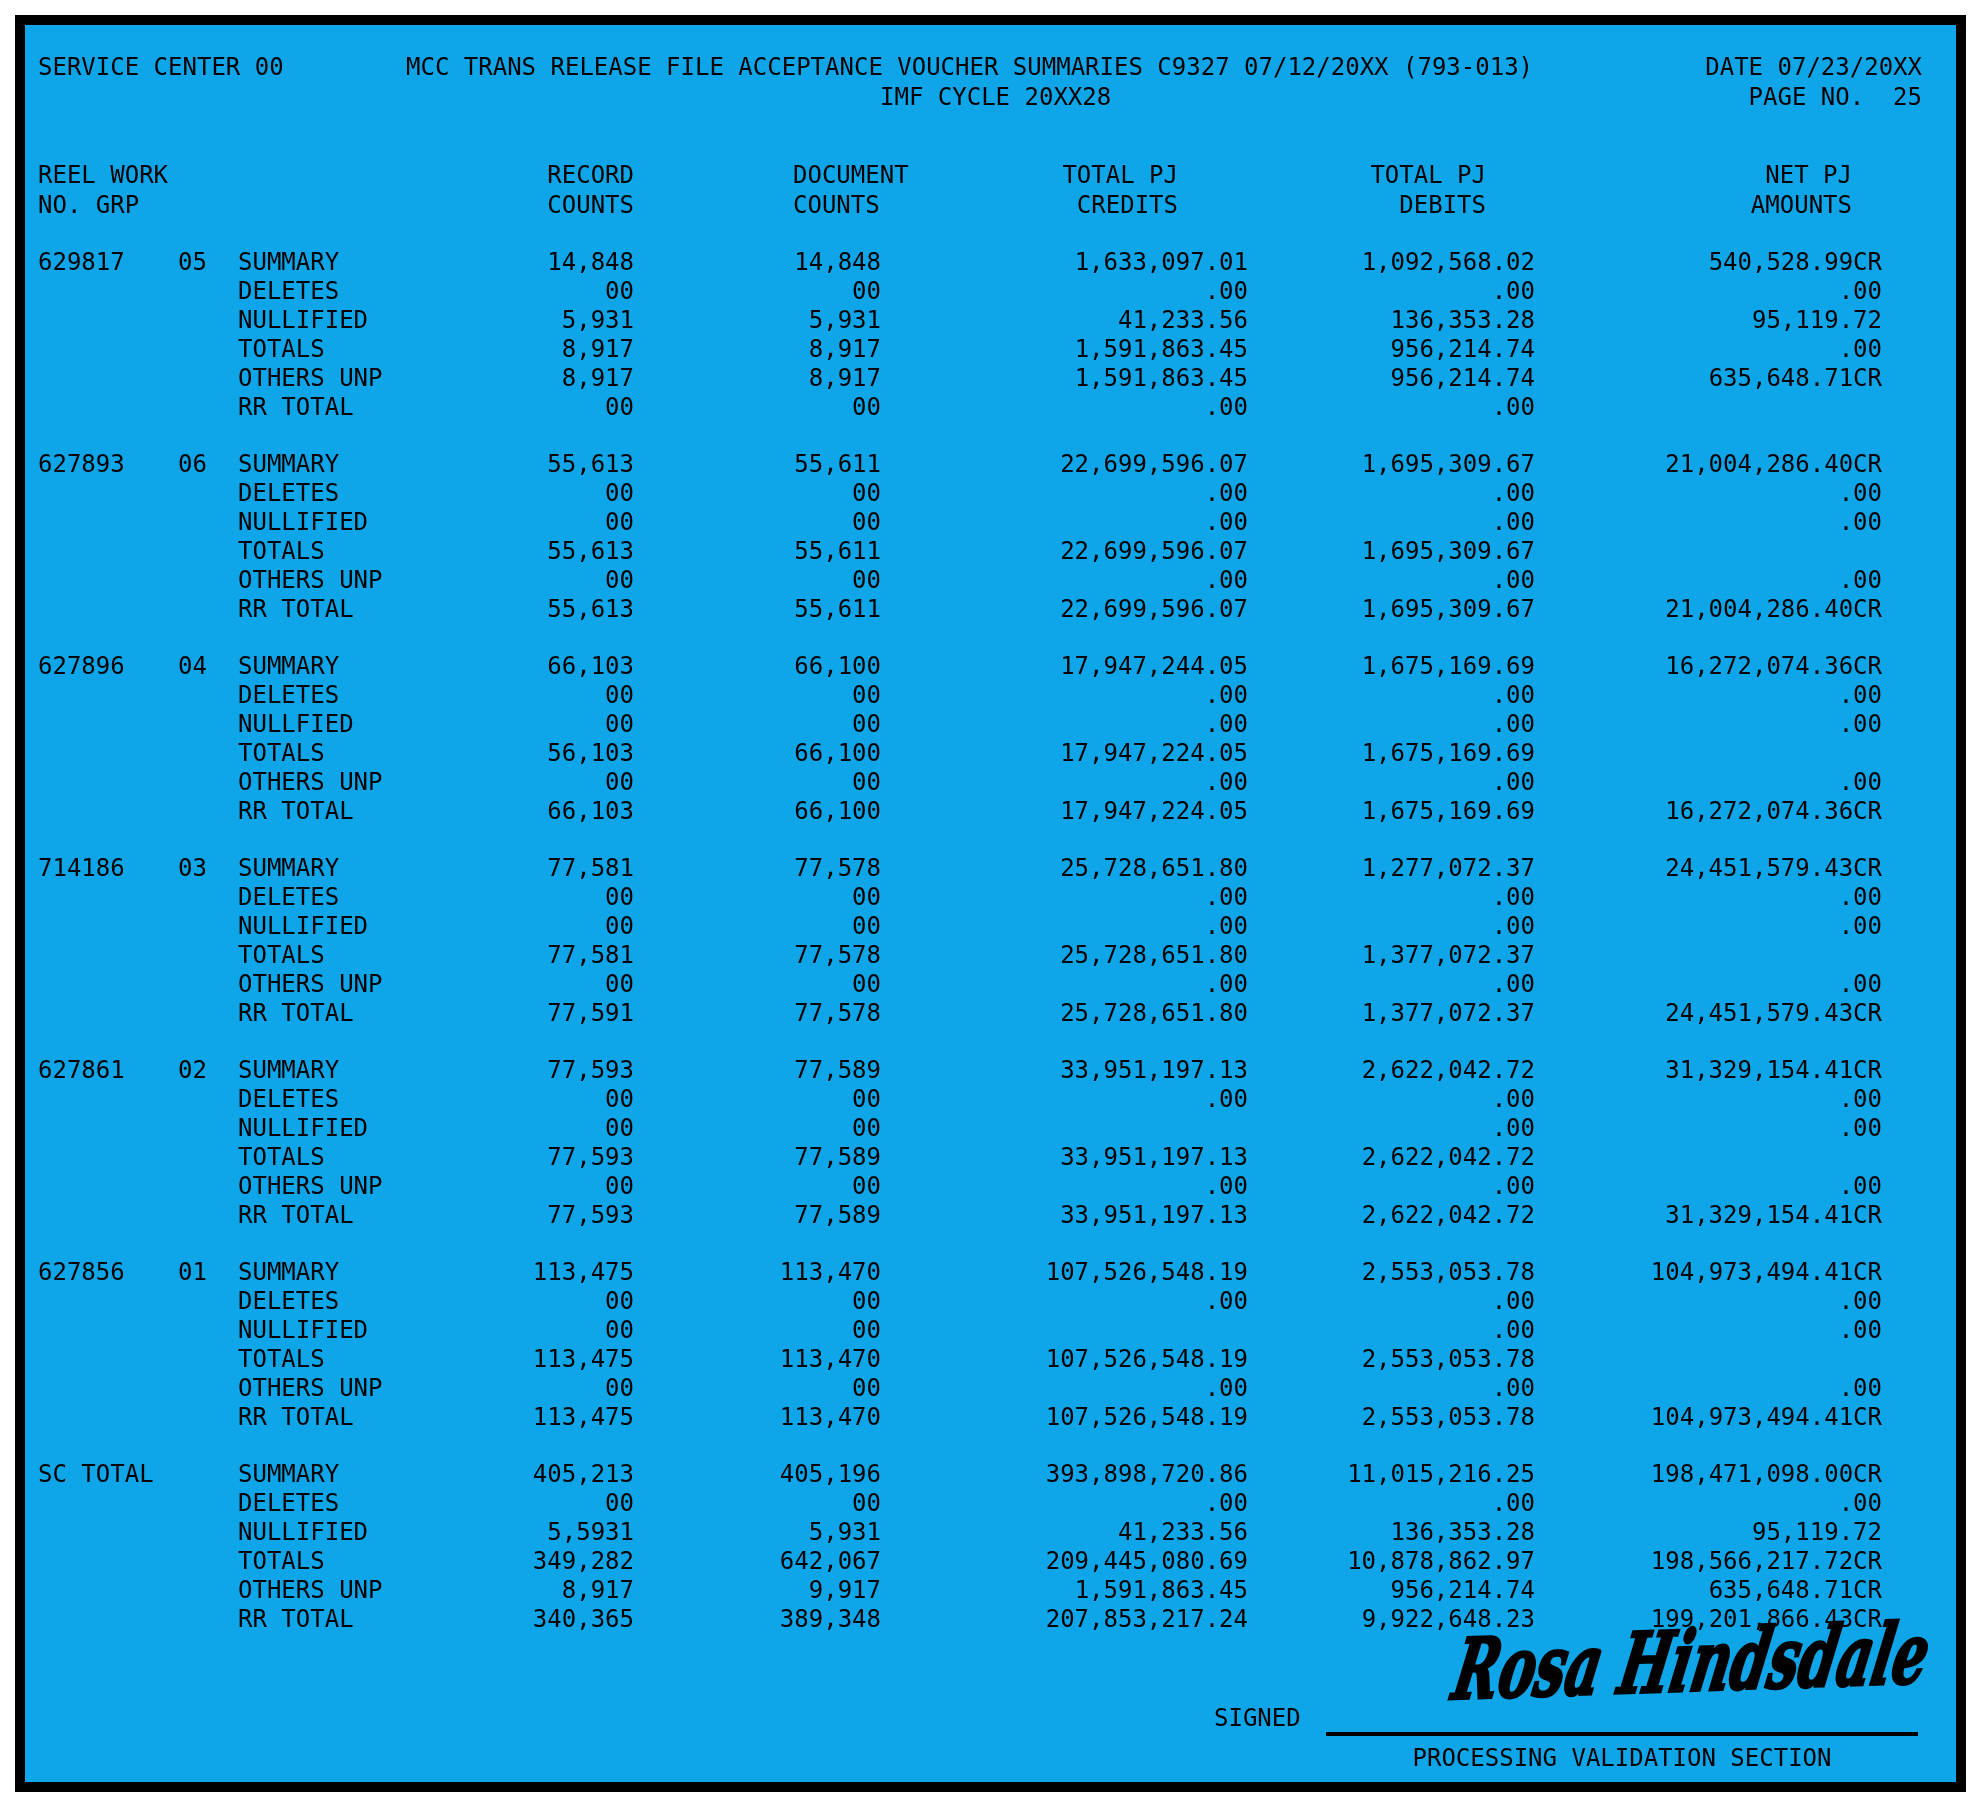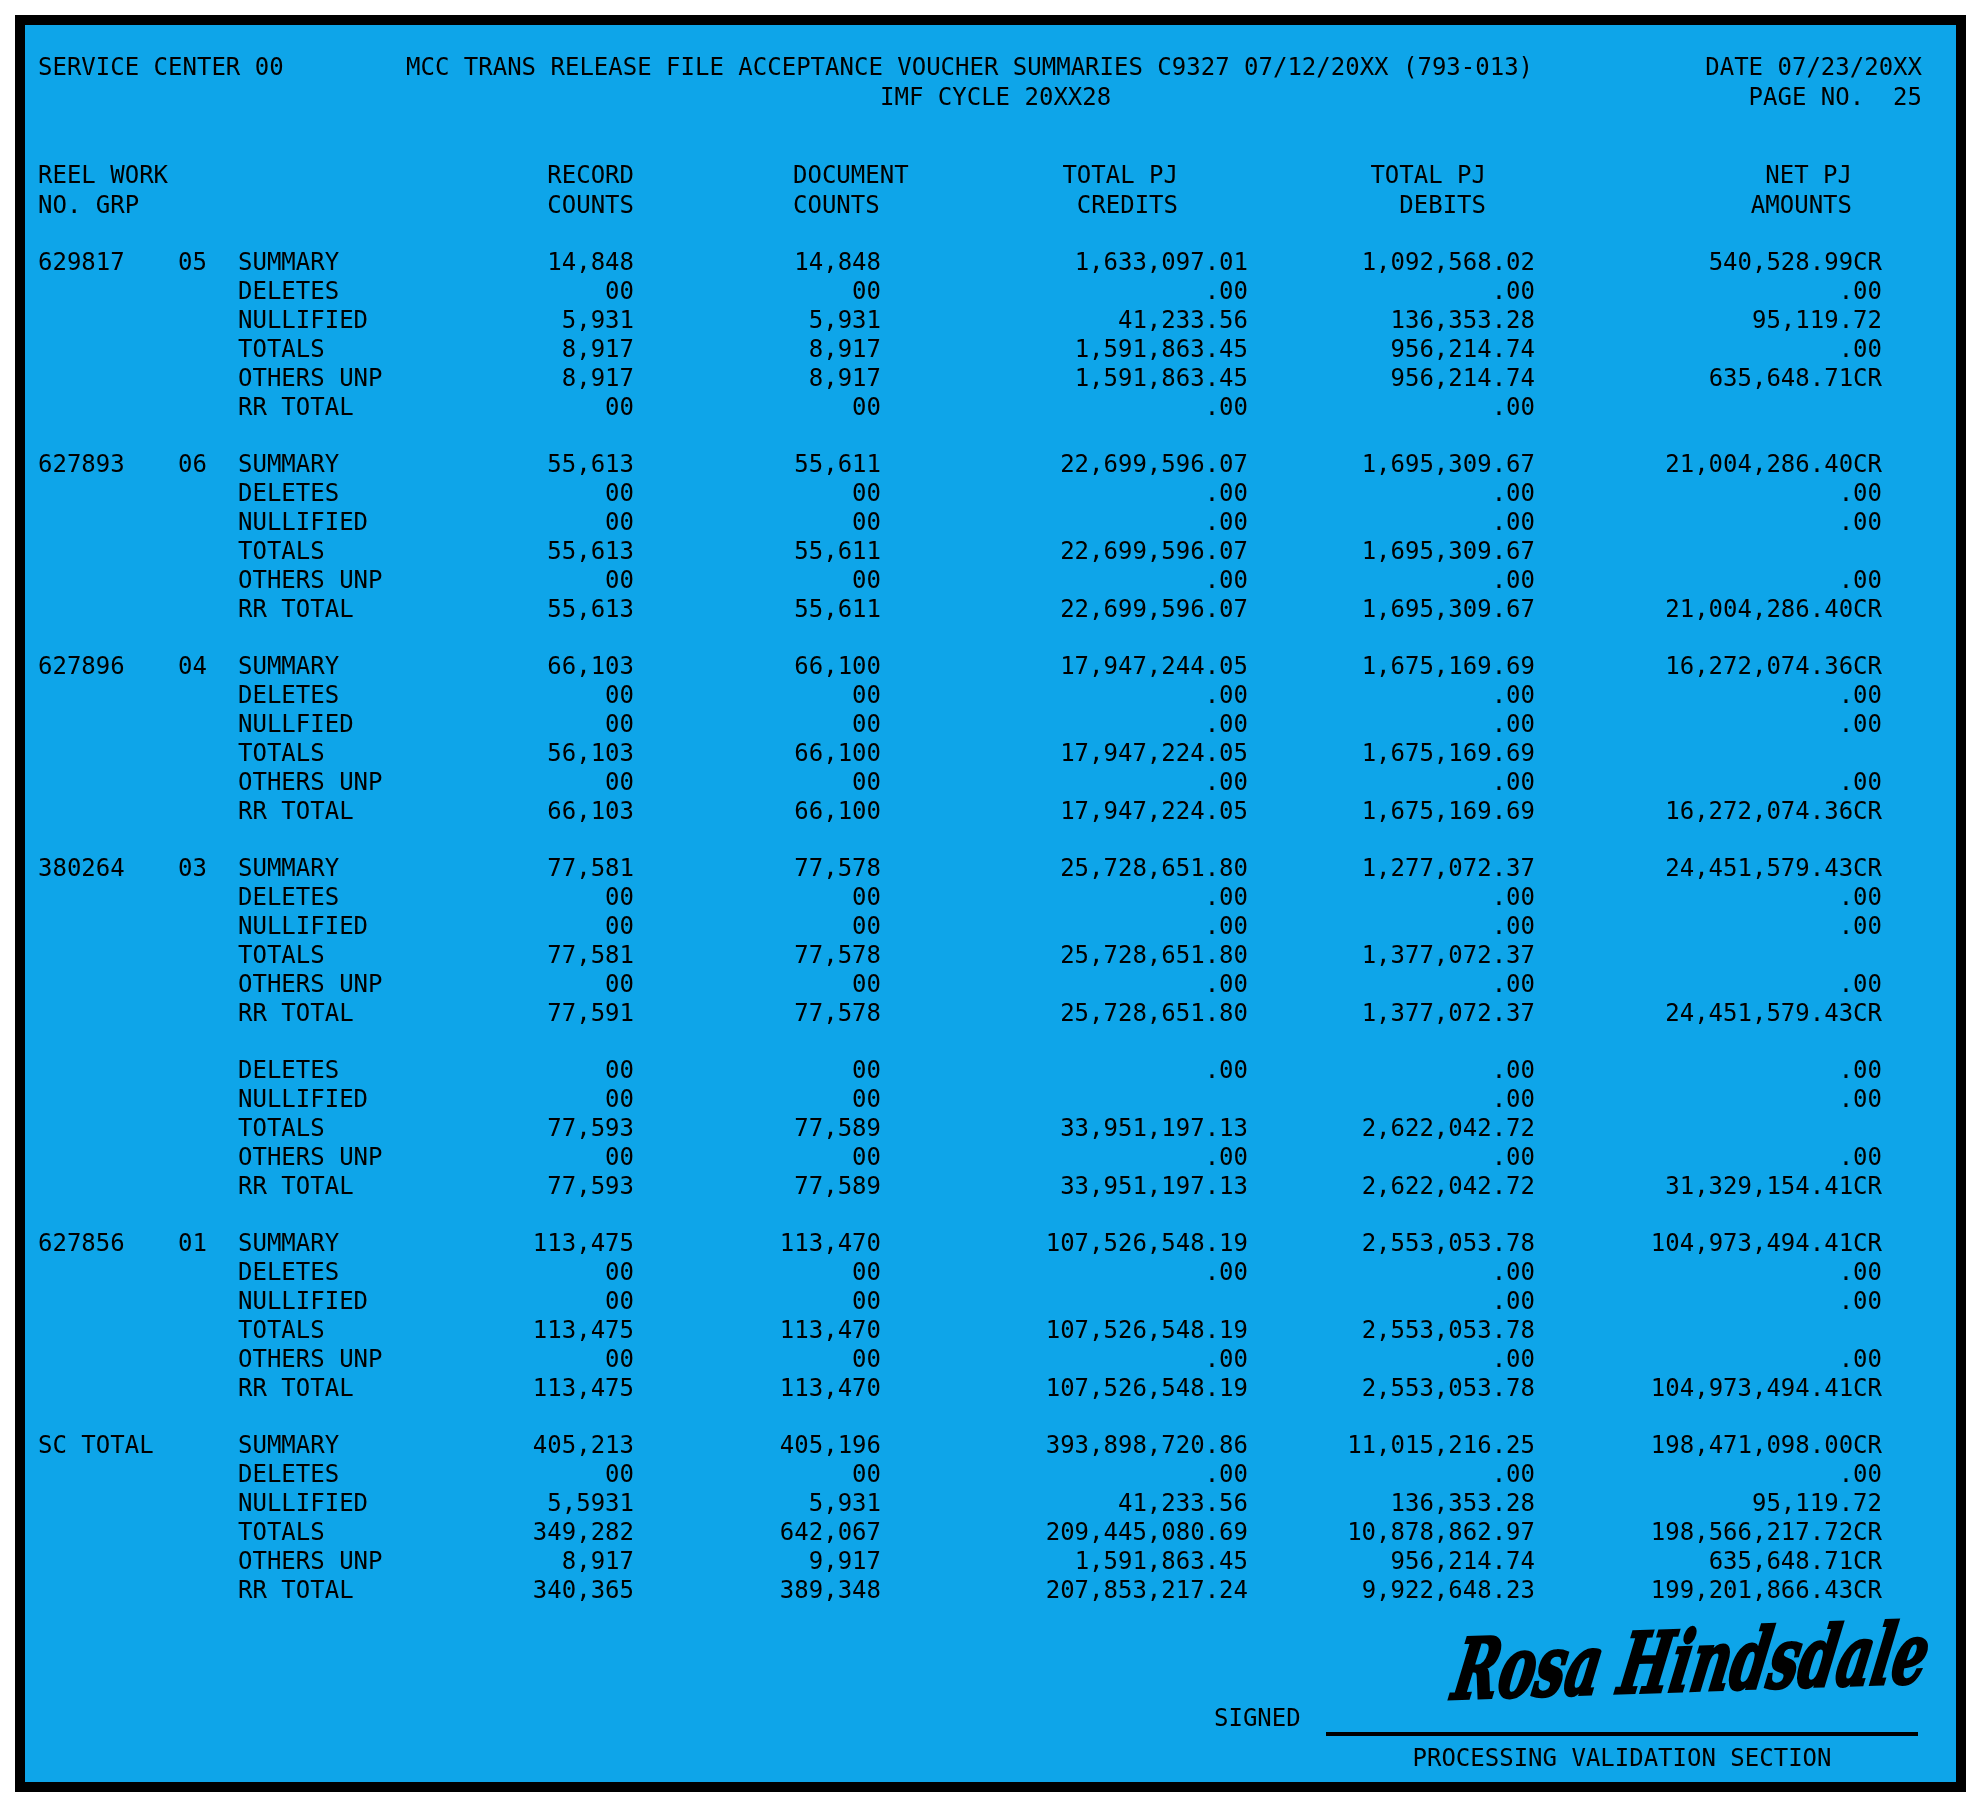--- a/index.html
+++ b/index.html
@@ -263,21 +263,21 @@
             <td class="c-num">66,103</td>
             <td class="c-num">66,100</td>
             <td class="c-num">17,947,224.05</td>
             <td class="c-num">1,675,169.69</td>
             <td class="c-num">16,272,074.36CR</td>
           </tr>
           <tr class="spacer">
             <td colspan="8"></td>
           </tr>
           <tr>
-            <td class="c-reel">380264</td>
+            <td class="c-reel">714186</td>
             <td class="c-grp">03</td>
             <td class="c-label">SUMMARY</td>
             <td class="c-num">77,581</td>
             <td class="c-num">77,578</td>
             <td class="c-num">25,728,651.80</td>
             <td class="c-num">1,277,072.37</td>
             <td class="c-num">24,451,579.43CR</td>
           </tr>
           <tr>
             <td class="c-reel"></td>
@@ -324,20 +324,30 @@
             <td class="c-grp"></td>
             <td class="c-label">RR TOTAL</td>
             <td class="c-num">77,591</td>
             <td class="c-num">77,578</td>
             <td class="c-num">25,728,651.80</td>
             <td class="c-num">1,377,072.37</td>
             <td class="c-num">24,451,579.43CR</td>
           </tr>
           <tr class="spacer">
             <td colspan="8"></td>
+          </tr>
+          <tr>
+            <td class="c-reel">627861</td>
+            <td class="c-grp">02</td>
+            <td class="c-label">SUMMARY</td>
+            <td class="c-num">77,593</td>
+            <td class="c-num">77,589</td>
+            <td class="c-num">33,951,197.13</td>
+            <td class="c-num">2,622,042.72</td>
+            <td class="c-num">31,329,154.41CR</td>
           </tr>
           <tr>
             <td class="c-reel"></td>
             <td class="c-grp"></td>
             <td class="c-label">DELETES</td>
             <td class="c-num">00</td>
             <td class="c-num">00</td>
             <td class="c-num">.00</td>
             <td class="c-num">.00</td>
             <td class="c-num">.00</td>

